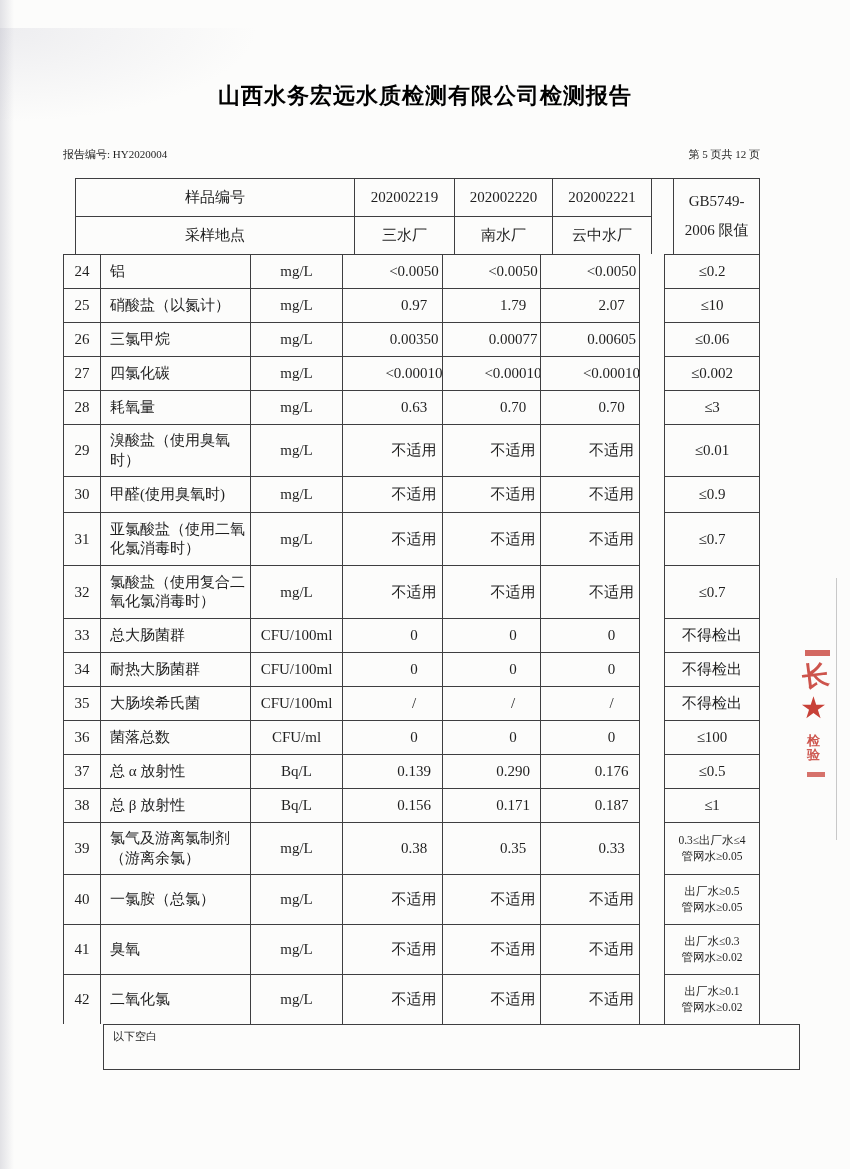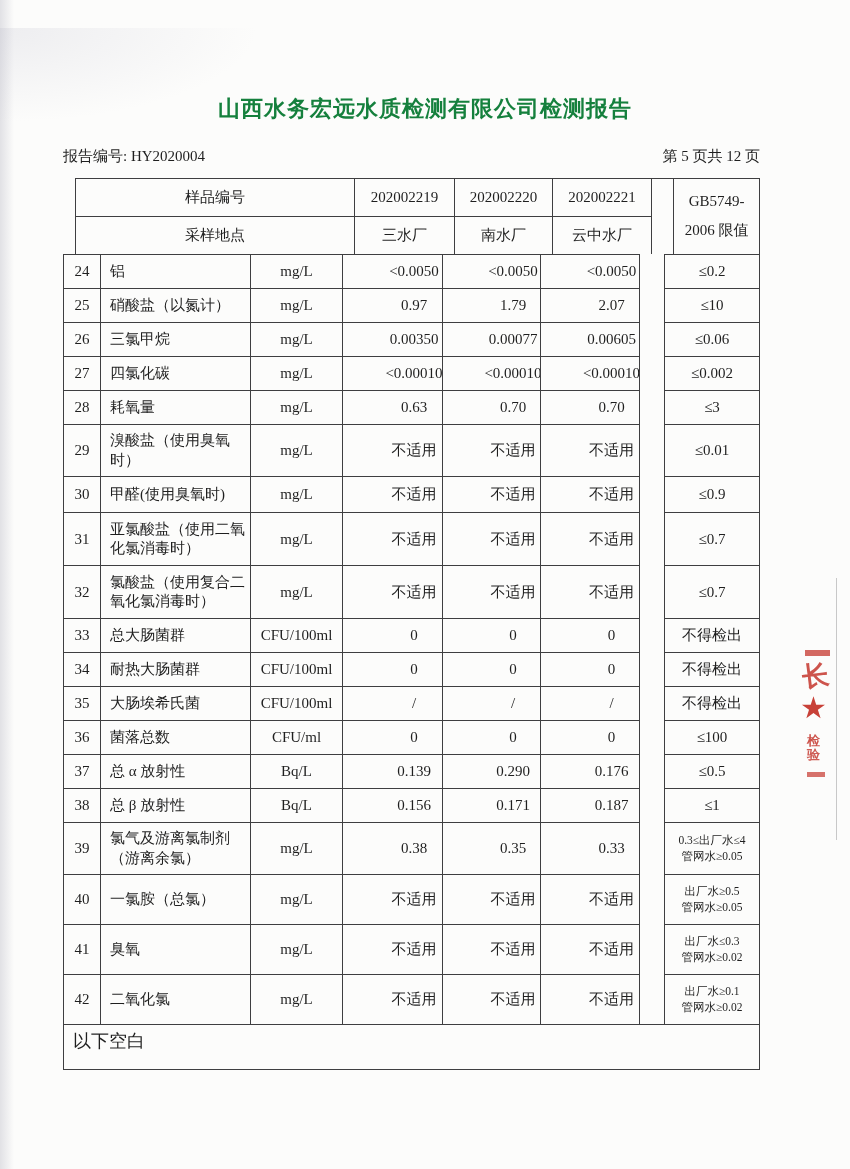--- a/index.html
+++ b/index.html
@@ -2,25 +2,25 @@
 <html><head>
 <meta charset="utf-8">
 <style>
   html,body{margin:0;padding:0;background:#ffffff;}
   .page{position:relative;width:850px;height:1169px;background:#fcfcfb;overflow:hidden;
         font-family:"Liberation Serif","DejaVu Serif",serif;color:#1f1f1f;}
   .scan-left{position:absolute;left:0;top:0;bottom:0;width:14px;
         background:linear-gradient(to right, rgba(175,175,188,.35), rgba(255,255,255,0));}
   .scan-tl{position:absolute;left:0;top:28px;width:260px;height:95px;
         background:radial-gradient(ellipse at left top, rgba(185,185,200,.22), transparent 70%);}
-  .doc-title{position:absolute;top:94px;left:0;right:0;text-align:center;
+  .doc-title{position:absolute;top:81px;left:0;right:0;text-align:center;
         font-family:"Liberation Sans","DejaVu Sans",sans-serif;font-weight:bold;
-        font-size:22px;letter-spacing:1px;color:#15803d;}
+        font-size:22px;letter-spacing:1px;color:#000000;}
   .meta{position:absolute;top:147px;left:63px;width:697px;display:flex;
-        justify-content:space-between;font-size:15px;}
+        justify-content:space-between;font-size:11px;}
   
   :root{--ln:#3e3e40;}
   .dtable{position:absolute;top:178px;left:63px;width:697px;font-size:15px;}
   .tr{display:flex;}
   .td,.th{box-sizing:border-box;display:flex;align-items:center;justify-content:center;
         border-top:1px solid var(--ln);overflow:hidden;}
   
   .thead{display:flex;margin-left:12px;}
   .thead-main{width:577px;}
   .thead .tr{height:38px;}
@@ -38,21 +38,21 @@
         padding:2px 4px 2px 9px;line-height:1.3;box-sizing:border-box;}
   .c-unit{width:92px;border-left:1px solid var(--ln);}
   .c-val{width:100px;border-left:1px solid var(--ln);padding-left:43px;}
   .c-v2{width:98px;}
   .vlast{border-right:1px solid var(--ln);}
   .c-gap{width:24px;border-top:none;}
   .c-limit{width:96px;border-left:1px solid var(--ln);border-right:1px solid var(--ln);
         white-space:pre-line;text-align:center;line-height:1.35;}
   .c-limit.small{font-size:11.5px;}
   .tr-blank{box-sizing:border-box;width:697px;height:46px;border:1px solid var(--ln);
-        font-size:18px;padding:4px 9px;display:flex;align-items:flex-start;}
+        font-size:11px;padding:4px 9px;display:flex;align-items:flex-start;margin-left:40px;}
   
   .stamp{position:absolute;left:799px;top:634px;width:38px;height:158px;overflow:hidden;
         color:#c0261c;opacity:.92;filter:blur(.3px);
         font-family:"Liberation Sans","DejaVu Sans",sans-serif;}
   .stamp *{position:absolute;}
   .s-bar{left:6px;top:16px;width:25px;height:6px;background:currentColor;opacity:.75;}
   .s-ch1{left:3px;top:24px;font-size:27px;font-weight:bold;transform:rotate(-7deg);opacity:.85;}
   .s-star{left:1px;top:56px;font-size:30px;opacity:.95;}
   .s-ch2{left:8px;top:98px;font-size:13px;font-weight:bold;opacity:.85;}
   .s-ch3{left:8px;top:112px;font-size:13px;font-weight:bold;opacity:.8;}

